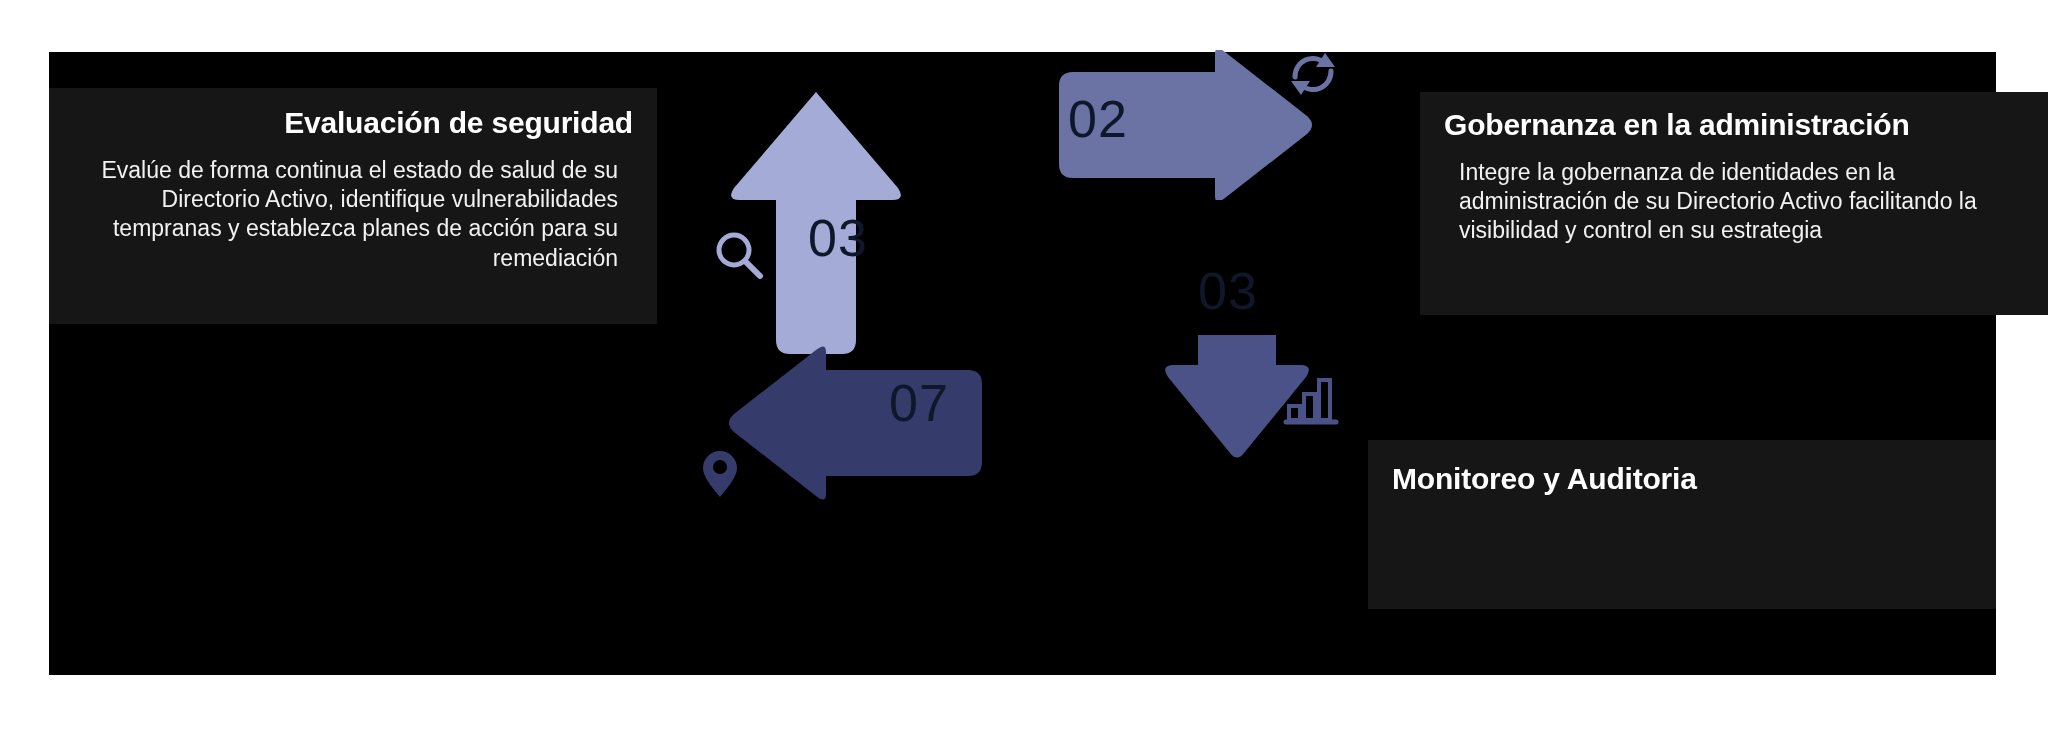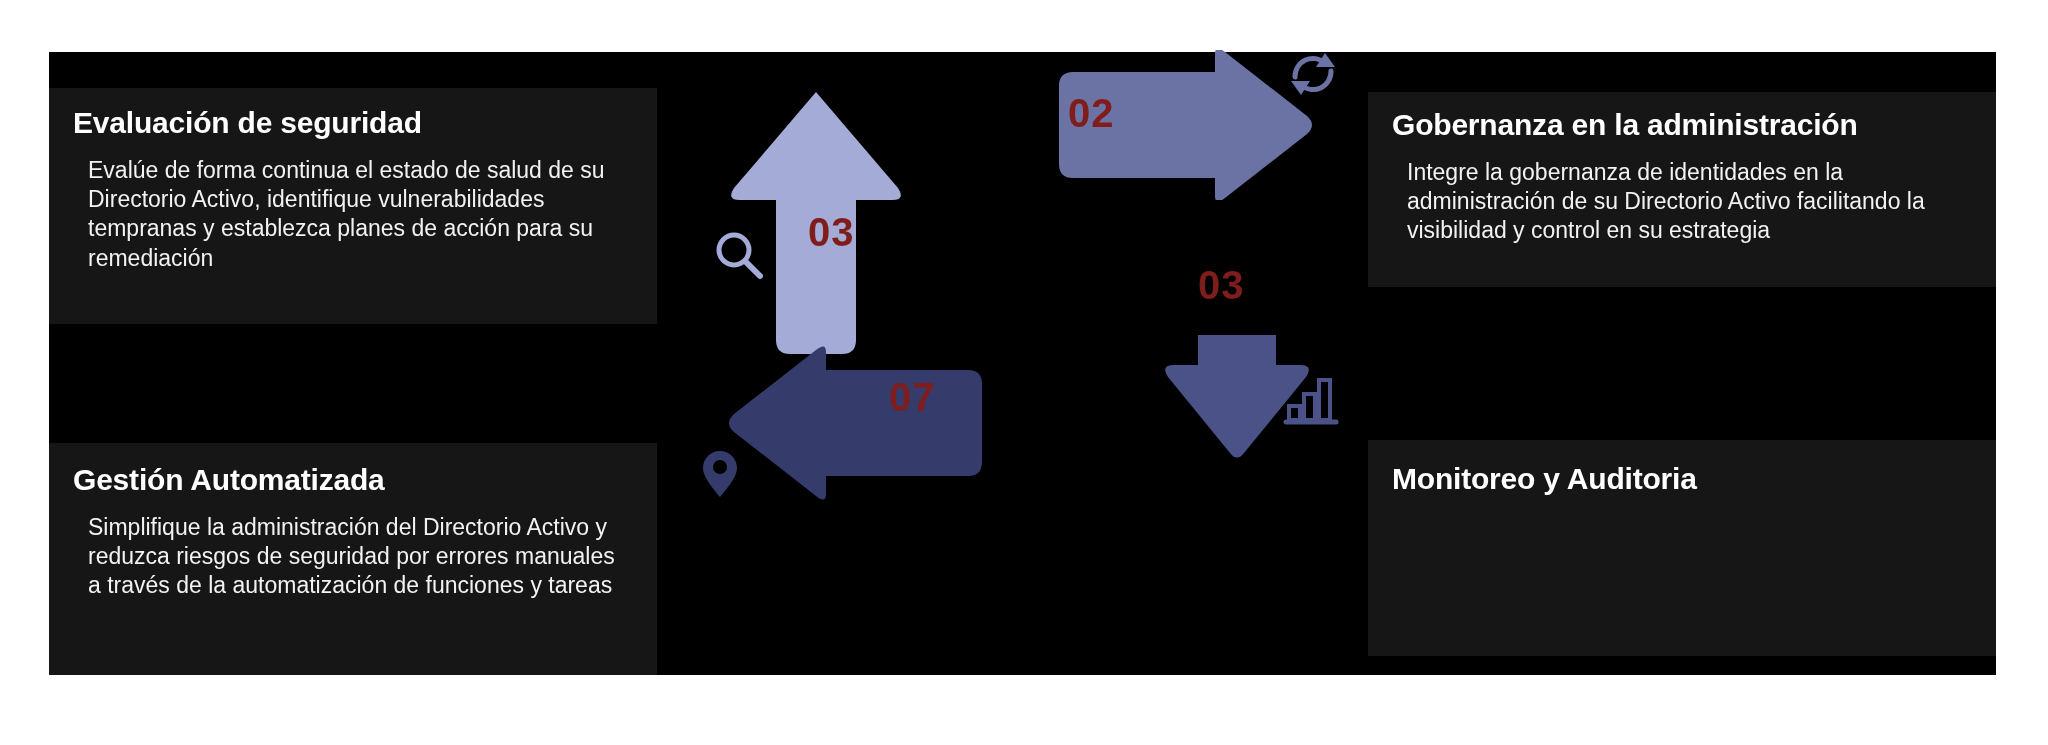--- a/index.html
+++ b/index.html
@@ -41,37 +41,37 @@
     margin: 0 0 10px 0;
     line-height: 1.15;
   }
   .panel .p-body {
     color: #f2f2f2;
     font-size: 23px;
     line-height: 1.28;
     margin: 15px;
     font-weight: 400;
   }
-  .panel.align-right { text-align: left; }
+  .panel.align-right { text-align: right; }
   .panel.align-left  { text-align: left; }
 
   #panel-tl { left: 49px;   top: 88px;  width: 608px; height: 236px; padding-top: 18px; }
-  #panel-tr { left: 1368px; top: 92px;  width: 628px; height: 195px; padding-top: 16px; }
+  #panel-tr { left: 1420px; top: 92px;  width: 628px; height: 223px; padding-top: 16px; }
   #panel-bl { left: 49px;   top: 443px; width: 608px; height: 232px; padding-top: 20px; }
-  #panel-br { left: 1368px; top: 440px; width: 628px; height: 216px; padding-top: 22px; }
+  #panel-br { left: 1368px; top: 440px; width: 628px; height: 169px; padding-top: 22px; }
 
   
   .arrow-wrap {
     position: absolute;
   }
   .arrow-num {
     position: absolute;
-    color: #7f1d1d;
-    font-size: 40px;
-    font-weight: 700;
+    color: #0f172a;
+    font-size: 52px;
+    font-weight: 400;
     letter-spacing: 1px;
     line-height: 1;
     user-select: none;
   }
   .arrow-svg { display: block; }
 
   
   .deco-icon { position: absolute; }
 
   
@@ -100,24 +100,20 @@
   <div class="panel align-right" id="panel-tl">
     <p class="p-title">Evaluación de seguridad</p>
     <p class="p-body">Evalúe de forma continua el estado de salud de su Directorio Activo, identifique vulnerabilidades tempranas y establezca planes de acción para su remediación</p>
   </div>
 
   <div class="panel align-left" id="panel-tr">
     <p class="p-title">Gobernanza en la administración</p>
     <p class="p-body">Integre la gobernanza de identidades en la administración de su Directorio Activo facilitando la visibilidad y control en su estrategia</p>
   </div>
 
-  <div class="panel align-right" id="panel-bl">
-    <p class="p-title">Gestión Automatizada</p>
-    <p class="p-body">Simplifique la administración del Directorio Activo y reduzca riesgos de seguridad por errores manuales a través de la automatización de funciones y tareas</p>
-  </div>
 
   <div class="panel align-left" id="panel-br">
     <p class="p-title">Monitoreo y Auditoria</p>
   </div>
 
   <div class="arrow-wrap" id="arrow-01">
     <svg class="arrow-svg" width="180" height="270" viewBox="0 0 180 270">
       <path d="M 90 4
                L 172 100
                Q 180 112 166 112

